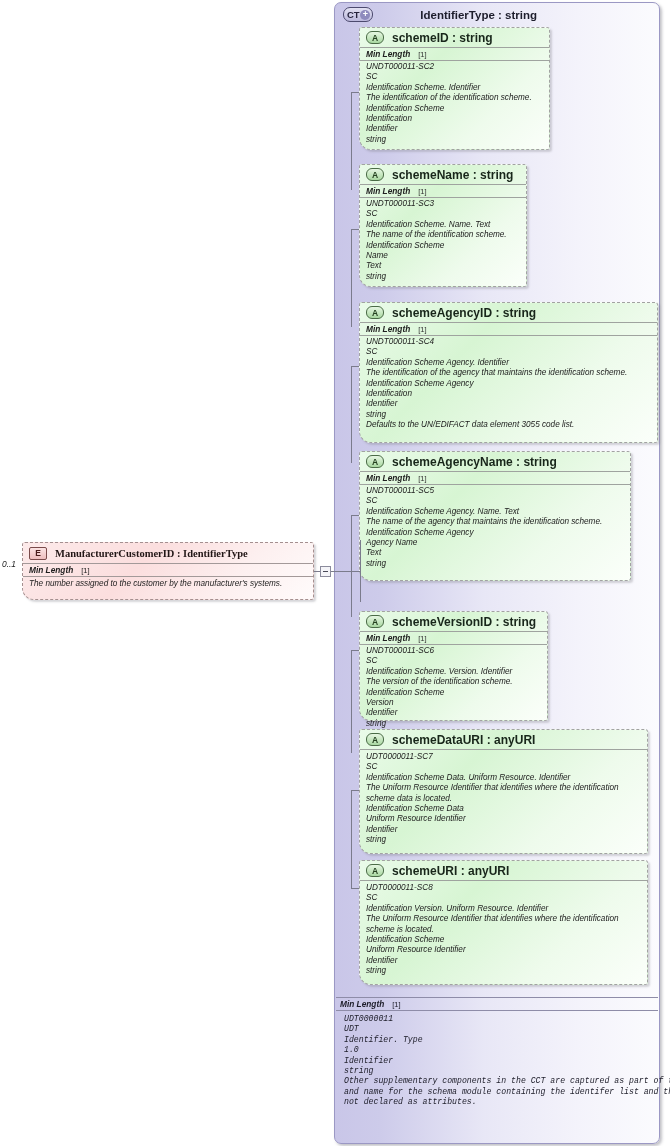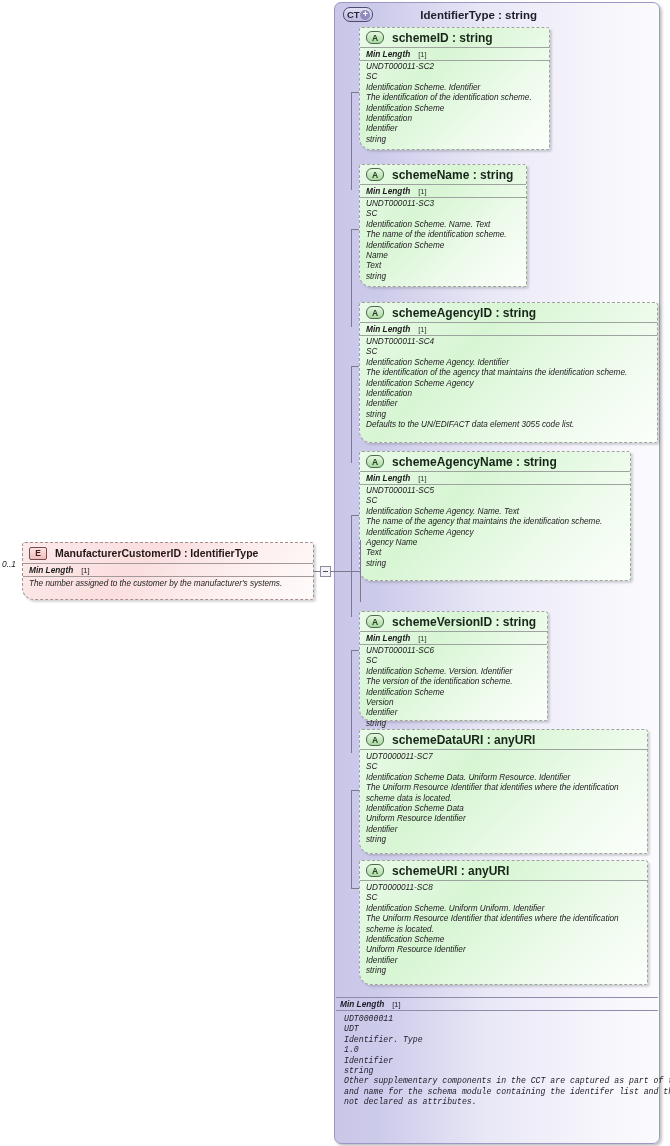--- a/index.html
+++ b/index.html
@@ -150,21 +150,21 @@
     white-space: nowrap;
   }
   .el-badge {
     display: inline-flex; align-items: center; justify-content: center;
     width: 18px; height: 13px;
     border: 1px solid #7a4a4a;
     border-radius: 2px;
     background: linear-gradient(to bottom, #fbe3e3, #eebdbd);
     font-size: 8.5px; font-weight: bold; color: #4a1c1c;
   }
-  .el-name { font-size: 10.5px; font-weight: bold; color: #221616; }
+  .el-name { font-size: 10.5px; font-weight: bold; color: #221616; font-family: Liberation Serif, serif; }
   .el-facet {
     display: flex; align-items: baseline; gap: 8px;
     padding: 1px 6px;
     border-top: 1px solid #a39999;
     border-bottom: 1px solid #a39999;
     font-size: 8.3px; font-style: italic; color: #1d1d1d;
     white-space: nowrap;
   }
   .el-facet .fname { font-weight: bold; }
   .el-facet .fval { font-style: normal; font-size: 7.6px; }
@@ -354,21 +354,21 @@
   </div>
 
   <div class="attr-box" style="left:359px; top:860px; width:289px; height:125px;">
     <div class="attr-head">
       <span class="attr-badge">A</span>
       <span class="attr-name">schemeURI : anyURI</span>
     </div>
     <div class="attr-doc" style="border-top:1px solid #9fa39f; padding-top:2px;">
       <div>UDT0000011-SC8</div>
       <div>SC</div>
-      <div>Identification Scheme. Uniform Uniform. Identifier</div>
+      <div>Identification Version. Uniform Resource. Identifier</div>
       <div>The Uniform Resource Identifier that identifies where the identification scheme is located.</div>
       <div>Identification Scheme</div>
       <div>Uniform Resource Identifier</div>
       <div>Identifier</div>
       <div>string</div>
     </div>
   </div>
 
   <div class="ct-facet" style="left:336px; top:997px; width:322px;">
     <span class="fname">Min Length</span>

